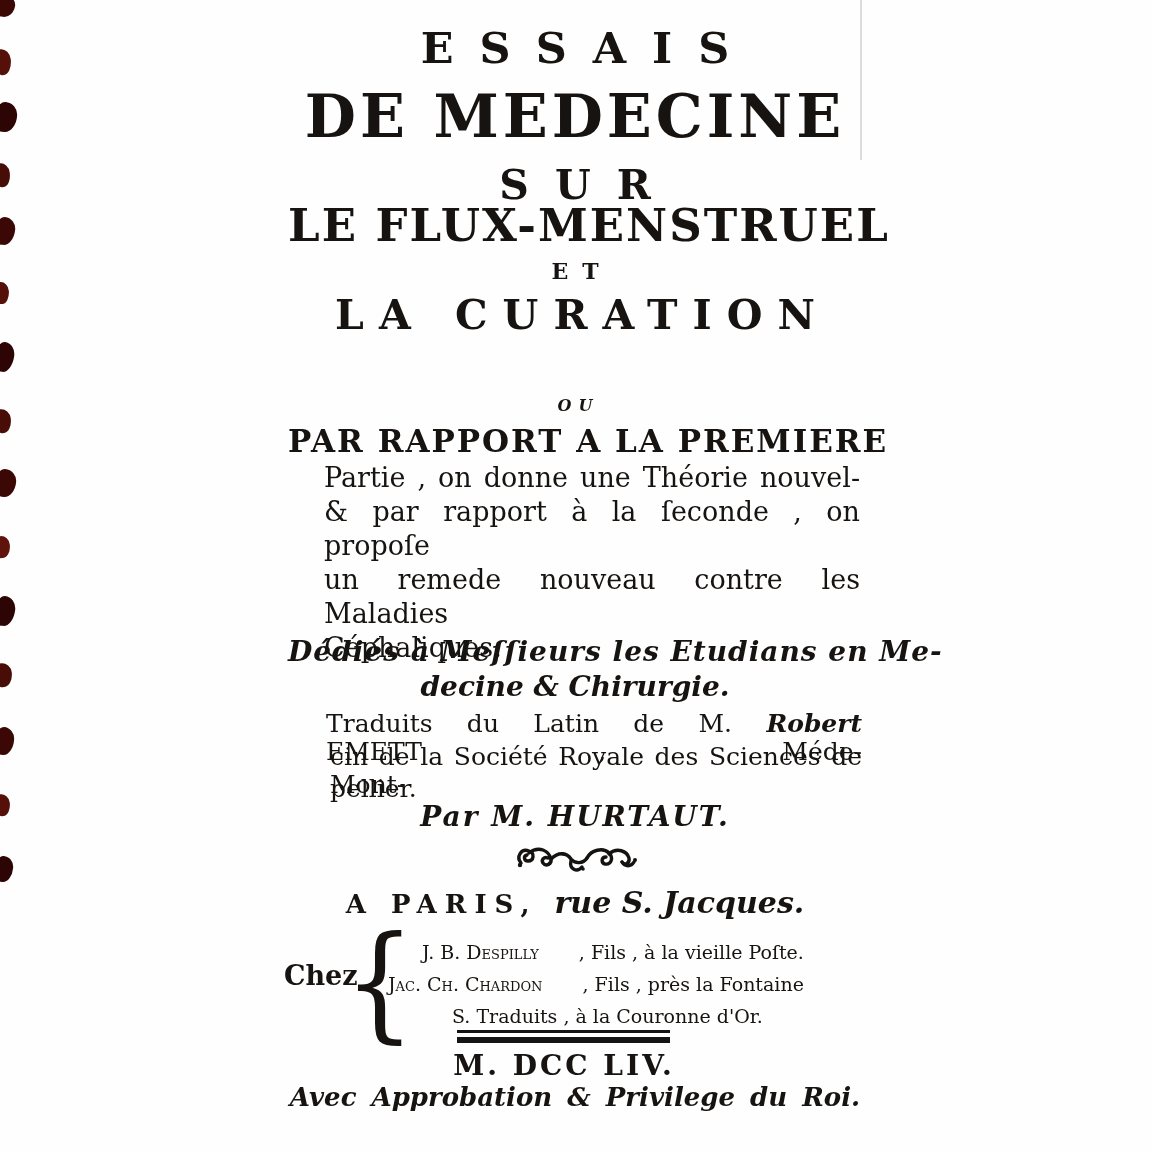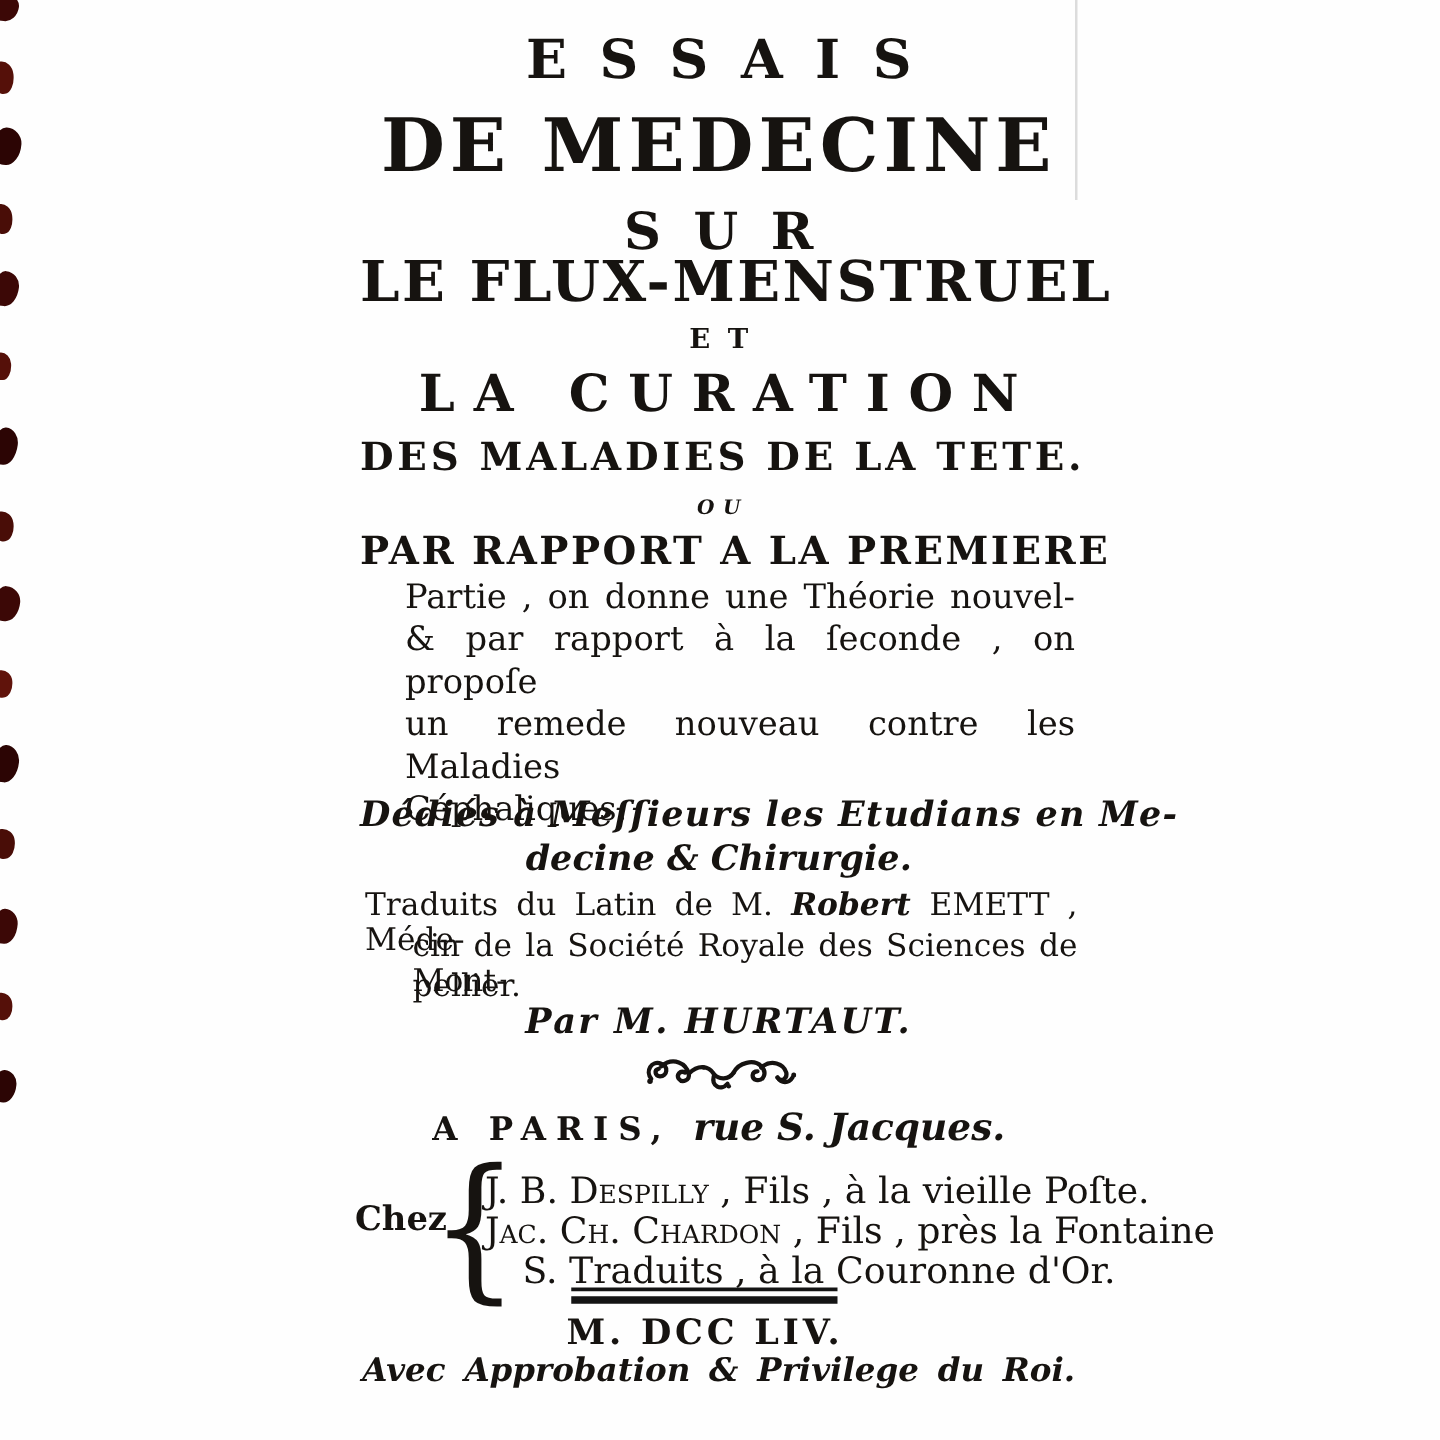--- a/index.html
+++ b/index.html
@@ -35,25 +35,25 @@
   .trad2{top:743px;left:330px;width:532px;text-align:justify;text-align-last:justify;font-size:25px;}
   .trad3{top:775px;left:330px;width:532px;text-align:left;font-size:25px;}
 
   .author{top:801px;font-size:28px;font-weight:bold;font-style:italic;letter-spacing:2px;}
 
   .fleuron{top:843px;}
   .paris{top:886px;font-size:30px;}
   .sg-sp{font-weight:bold;font-style:normal;font-size:26px;letter-spacing:8px;}
   .sg-it{font-style:italic;font-weight:bold;}
   .sg-sc{font-variant:small-caps;}
-  .sg-n{font-style:normal;}
+  .sg-n{font-style:normal;margin-left:34px;}
 
   .chez{position:absolute;left:284px;top:960px;font-size:27px;font-weight:bold;}
   .brace{position:absolute;left:344px;top:924px;font-size:112px;line-height:104px;transform:scaleY(1.12);transform-origin:top;font-weight:normal;}
-  .pub{position:absolute;left:388px;width:474px;font-size:29px;text-align:left;line-height:31px;}
+  .pub{position:absolute;left:388px;width:474px;font-size:19px;text-align:left;line-height:31px;}
   .pub1{top:937px;}
   .pub2{top:969px;}
   .pub3{top:1001px;padding-left:30px;}
 
   .rule{position:absolute;left:457px;top:1030px;width:213px;}
   .rule .thin{border-top:3px solid #141414;margin-bottom:4px;}
   .rule .thick{border-top:6px solid #141414;}
 
   .date{top:1050px;left:450px;width:228px;font-size:28px;font-weight:bold;letter-spacing:3px;}
   .priv{top:1083px;font-size:26px;font-weight:bold;font-style:italic;word-spacing:6px;}
@@ -85,21 +85,20 @@
       <div class="mark" style="top: 856px; left: -5px; width: 18px; height: 26px; background: rgb(44, 5, 4); transform: rotate(5deg);"></div>
     </div>
   <div class="scanline"></div>
 
   <div class="abs nw t-essais">ESSAIS</div>
   <div class="abs nw t-medecine">DE MEDECINE</div>
   <div class="abs nw t-sur">SUR</div>
   <div class="abs nw t-flux">LE FLUX-MENSTRUEL</div>
   <div class="abs nw t-et">ET</div>
   <div class="abs nw t-curation">LA CURATION</div>
-  <div class="abs nw t-maladies">DES MALADIES DE LA TETE.</div>
   <div class="abs nw t-ou">OU</div>
   <div class="abs nw t-rapport">PAR RAPPORT A LA PREMIERE</div>
 
   <div class="paragraph">
     <div class="pline">Partie , on donne une Théorie nouvel-</div>
     <div class="pline">&amp; par rapport à la ſeconde , on propoſe</div>
     <div class="pline">un remede nouveau contre les Maladies</div>
     <div class="pline last">Céphaliques.</div>
   </div>
 

